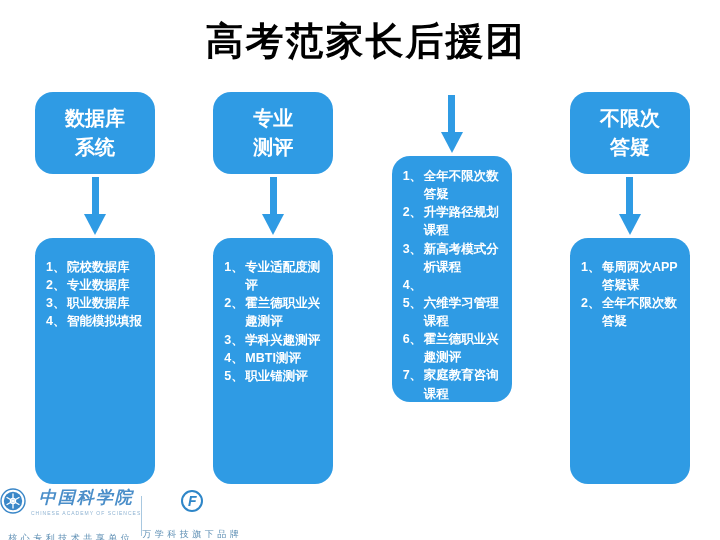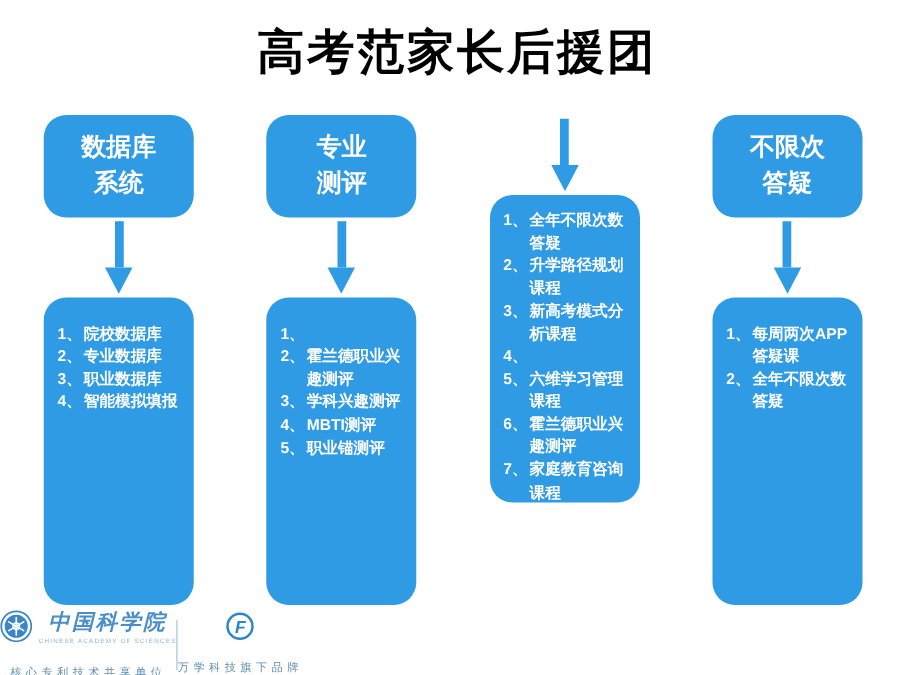--- a/index.html
+++ b/index.html
@@ -141,20 +141,21 @@
   <div class="col">
     <div class="header-box">专业
 测评</div>
     <div class="arrow">
       <div class="stem"></div>
       <div class="head"></div>
     </div>
     <div class="content-box">
       <div class="item">
           <span class="n">1、</span>
+          <span class="t">专业适配度测评</span>
         </div>
       <div class="item">
           <span class="n">2、</span>
           <span class="t">霍兰德职业兴趣测评</span>
         </div>
       <div class="item">
           <span class="n">3、</span>
           <span class="t">学科兴趣测评</span>
         </div>
       <div class="item">

